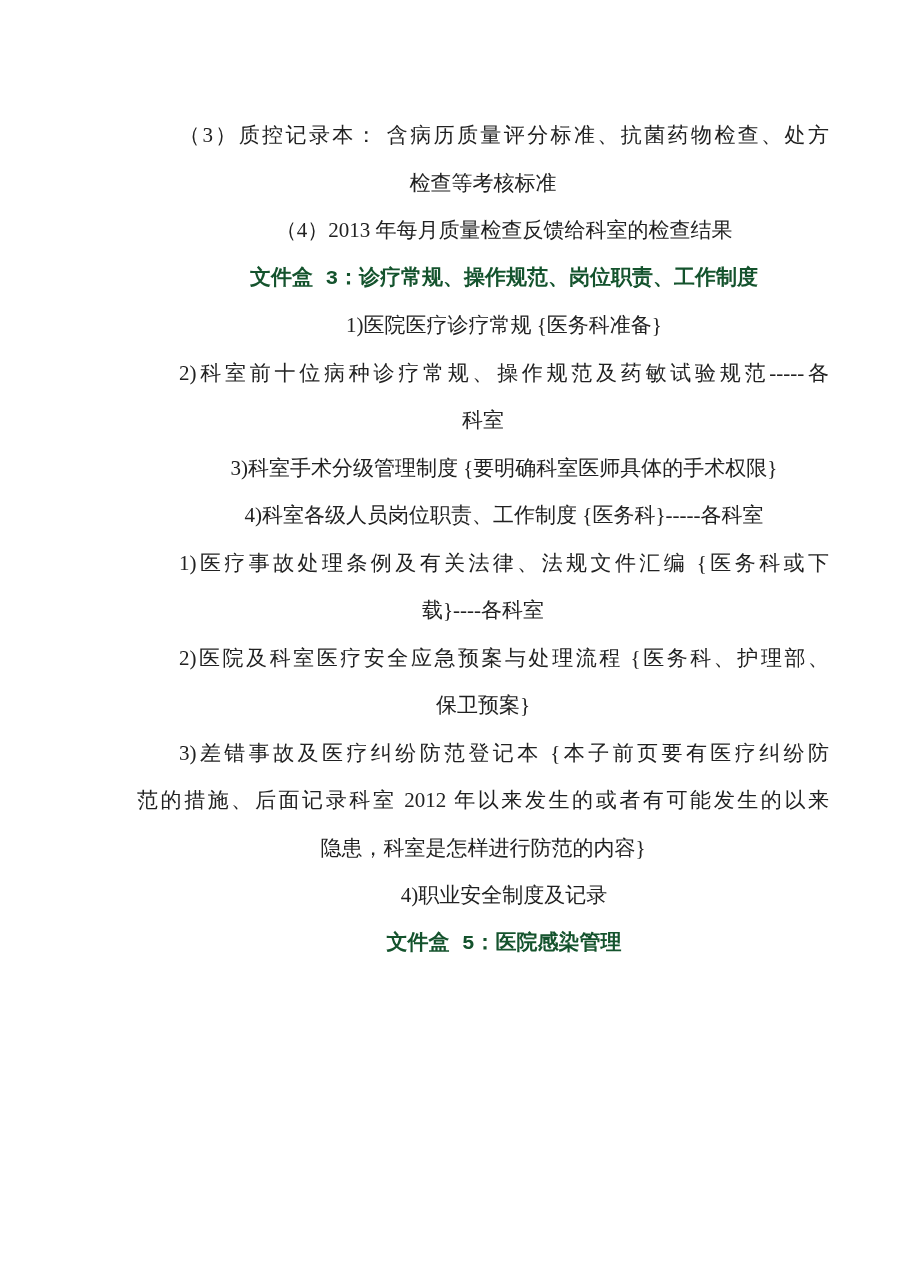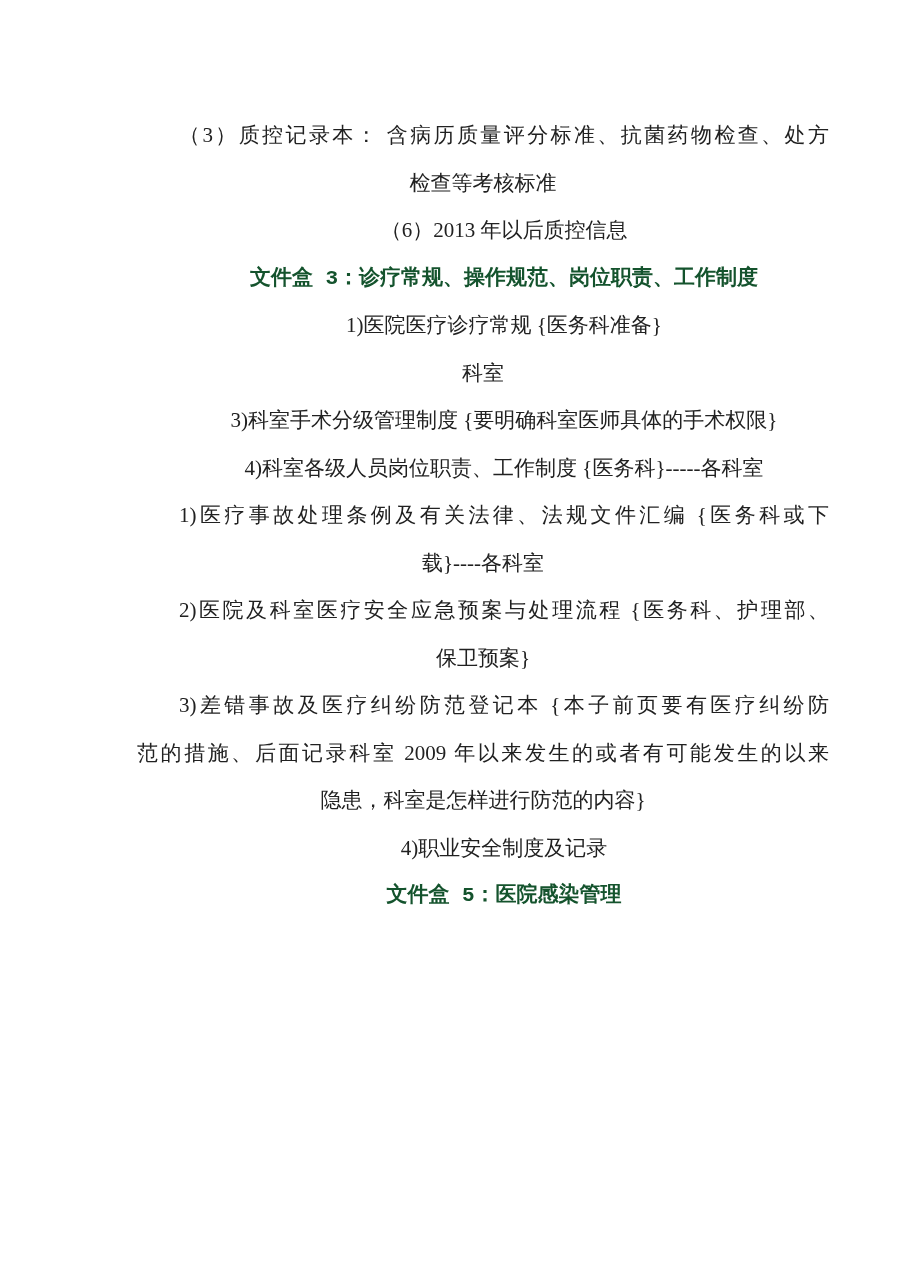--- a/index.html
+++ b/index.html
@@ -42,29 +42,30 @@
     color: #14532d;
   }
 </style>
 </head>
 <body>
 
 <div class="page" style="background: rgb(255, 255, 255); color: rgb(33, 33, 33);">
   <div class="doc-body">
       <div class="line indent justify">（3）质控记录本： 含病历质量评分标准、抗菌药物检查、处方</div>
       <div class="line">检查等考核标准</div>
-      <div class="line indent">（6）2013 年以后质控信息</div>
+      <div class="line indent">（4）2013 年每月质量检查反馈给科室的检查结果</div>
       <div class="line indent heading">文件盒 3：诊疗常规、操作规范、岗位职责、工作制度</div>
       <div class="line indent">1)医院医疗诊疗常规 {医务科准备}</div>
+      <div class="line indent justify">2)科室前十位病种诊疗常规、操作规范及药敏试验规范-----各</div>
       <div class="line">科室</div>
       <div class="line indent">3)科室手术分级管理制度 {要明确科室医师具体的手术权限}</div>
       <div class="line indent">4)科室各级人员岗位职责、工作制度 {医务科}-----各科室</div>
       <div class="line indent justify">1)医疗事故处理条例及有关法律、法规文件汇编 {医务科或下</div>
       <div class="line">载}----各科室</div>
       <div class="line indent justify">2)医院及科室医疗安全应急预案与处理流程 {医务科、护理部、</div>
       <div class="line">保卫预案}</div>
       <div class="line indent justify">3)差错事故及医疗纠纷防范登记本 {本子前页要有医疗纠纷防</div>
-      <div class="line justify">范的措施、后面记录科室 2009 年以来发生的或者有可能发生的以来</div>
+      <div class="line justify">范的措施、后面记录科室 2012 年以来发生的或者有可能发生的以来</div>
       <div class="line">隐患，科室是怎样进行防范的内容}</div>
       <div class="line indent">4)职业安全制度及记录</div>
       <div class="line indent heading">文件盒 5：医院感染管理</div>
     </div>
 </div>
 
 </body></html>

